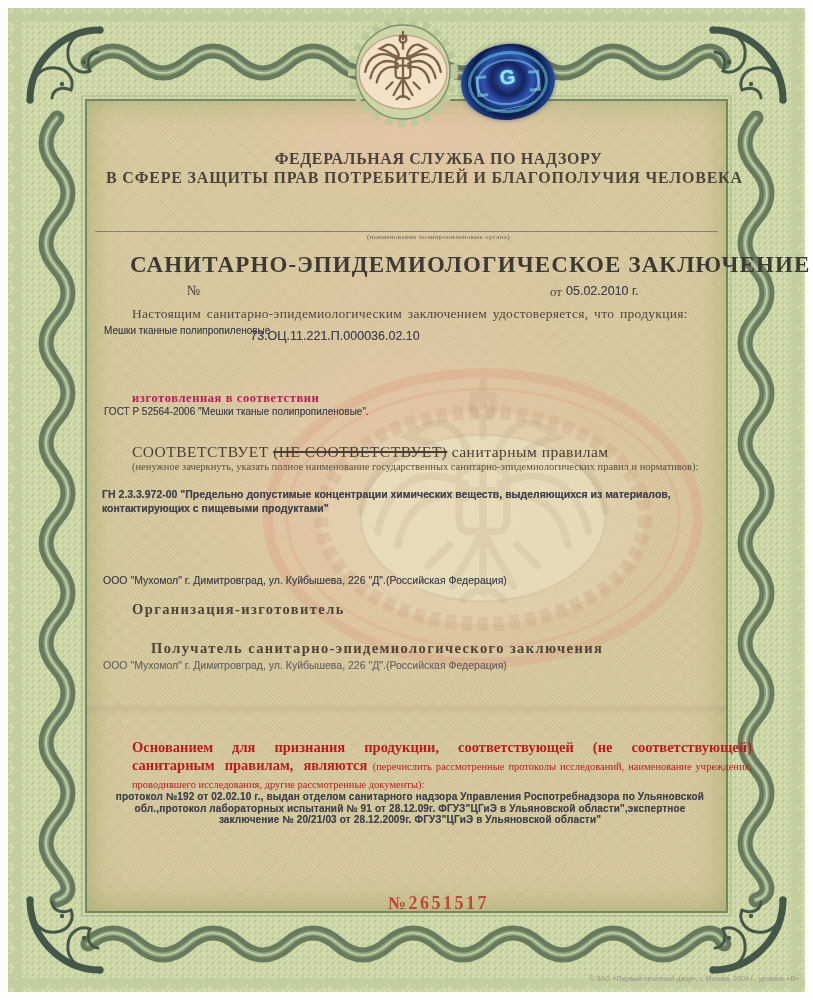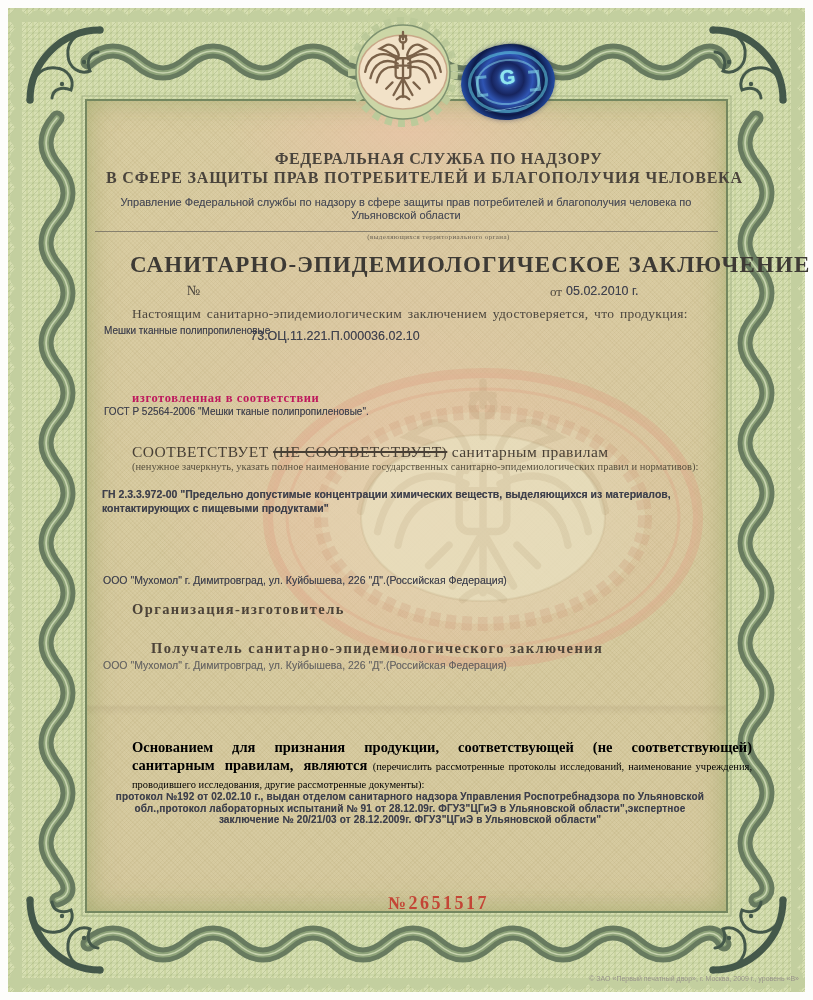--- a/index.html
+++ b/index.html
@@ -47,21 +47,21 @@
   .madeval{left:104px;top:406px;font-size:10px;}
   .confline{left:100px;top:443px;font-size:15.5px;letter-spacing:.5px;color:#473f35;}
   .struck{text-decoration:line-through;text-decoration-thickness:1.6px;}
   .confcap{left:100px;top:461px;width:612px;font-size:10.5px;line-height:12.5px;color:#57503f;}
   .confval{left:102px;top:488px;width:616px;font-size:10.5px;line-height:13.5px;font-weight:bold;color:#3e404a;}
   .seclbl{font-size:14.5px;font-weight:bold;letter-spacing:1.4px;color:#4c4339;}
   .mfg{left:100px;top:553px;margin-top:48px;}
   .mfgval{left:103px;top:574px;font-size:10.5px;}
   .rcp{left:100px;top:640px;margin-left:19px;}
   .rcpval{left:103px;top:659px;font-size:10.5px;filter:blur(.5px);opacity:.72;}
-  .basis{left:100px;top:738px;width:620px;text-align:justify;color:#000000;}
+  .basis{left:100px;top:738px;width:620px;text-align:justify;color:#b91c1c;}
   .basislead{font-size:14.5px;font-weight:bold;word-spacing:5px;line-height:18px;}
   .basiscap{font-size:10.5px;line-height:15px;}
   .basisval{left:103px;top:791px;width:614px;font-size:10px;line-height:11.5px;letter-spacing:.15px;font-weight:bold;color:#3e404a;text-align:center;}
   .serial{left:0;top:893px;width:813px;text-align:center;font-weight:bold;font-size:18px;
       letter-spacing:2.5px;color:#c4392d;opacity:.9;}
   .printnote{right:14px;top:975px;font-family:"Liberation Sans",sans-serif;font-size:7px;color:#98938a;}
   
   .holo{position:absolute;left:461px;top:44px;width:94px;height:76px;border-radius:50%;transform:rotate(-6deg);
     background:radial-gradient(circle at 50% 46%, #3a63c4 0%, #16245e 26%, #2f55b4 40%, #0d1a48 58%, #234a9e 74%, #0a1538 92%);
     box-shadow:0 0 5px rgba(20,30,80,.45);z-index:6;}
@@ -193,23 +193,22 @@
     <div class="holo-ring2"></div>
     <div class="holo-brk l"></div>
     <div class="holo-brk r"></div>
     <div class="holo-glyph">G</div>
     <div class="holo-script"></div>
   </div>
 
   <div class="textlayer">
     <div class="abs serif agency1">ФЕДЕРАЛЬНАЯ СЛУЖБА ПО НАДЗОРУ</div>
     <div class="abs serif agency2">В СФЕРЕ ЗАЩИТЫ ПРАВ ПОТРЕБИТЕЛЕЙ И БЛАГОПОЛУЧИЯ  ЧЕЛОВЕКА</div>
-    <div class="abs org">Управление Федеральной службы по надзору в сфере защиты прав потребителей и благополучия человека по Ульяновской области</div>
     <div class="abs rule"></div>
-    <div class="abs serif rulecap">(выделяющихся территориального органа)</div>
+    <div class="abs serif rulecap">(наименование полипропиленовые органа)</div>
 
     <div class="abs serif doctitle">САНИТАРНО-ЭПИДЕМИОЛОГИЧЕСКОЕ ЗАКЛЮЧЕНИЕ</div>
     <div class="abs serif numlbl">№</div>
     <div class="abs typed numval">73.ОЦ.11.221.П.000036.02.10</div>
     <div class="abs serif otlbl">от</div>
     <div class="abs typed dateval">05.02.2010 г.</div>
 
     <div class="abs serif certify">Настоящим санитарно-эпидемиологическим заключением удостоверяется, что продукция:</div>
     <div class="abs typed product">Мешки тканные полипропиленовые</div>
 

